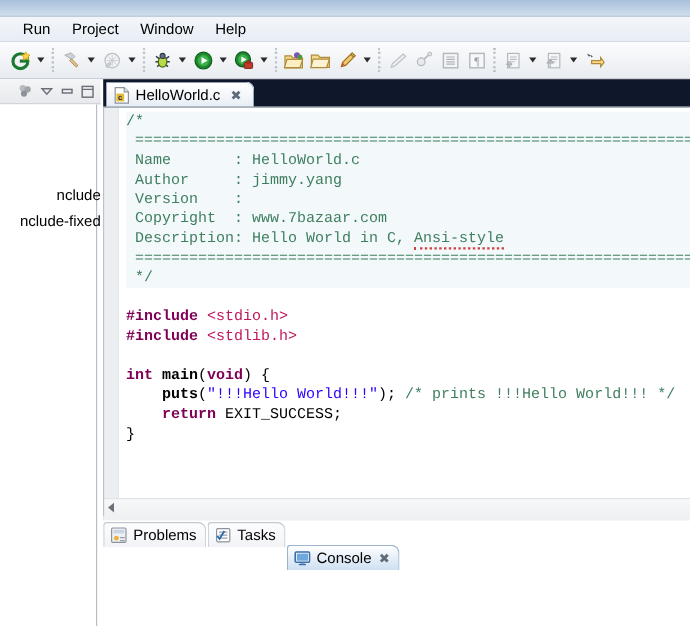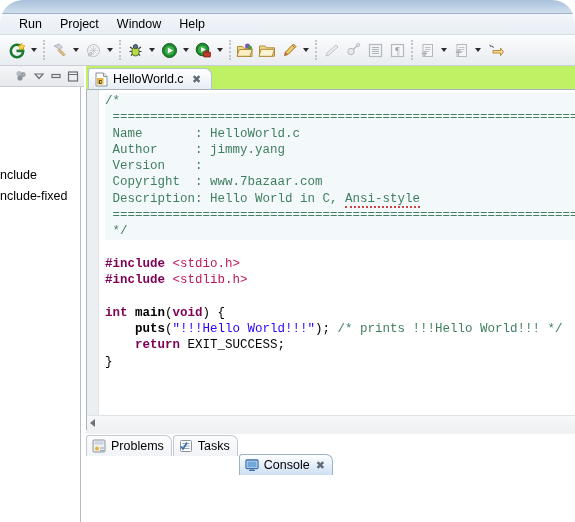--- a/index.html
+++ b/index.html
@@ -6,21 +6,21 @@
   * { box-sizing: border-box; }
   html, body {
     margin: 0; padding: 0;
     width: 575px; height: 522px;
     overflow: hidden;
     background: #ffffff;
     font-family: "Liberation Sans", sans-serif;
     font-size: 12px;
     color: #000;
   }
-  #app { position: relative; width: 575px; height: 522px; overflow: hidden; border-radius: 23px; }
+  #app { position: relative; width: 575px; height: 522px; overflow: hidden; }
 
   
   .titlebar {
     position: absolute; left: 0; top: 0; width: 575px; height: 14px;
     background: linear-gradient(to bottom, #a8c0da 0%, #b6cbe1 35%, #c4d6e8 70%, #cfdeed 100%);
     border-bottom: 1px solid #9fb4ca;
   }
 
   
   .menubar {
@@ -83,37 +83,37 @@
     border-bottom: 1px solid #c8ccd2;
     display: flex; align-items: center; justify-content: flex-end;
     padding-right: 3px;
   }
   .lv-ico { width: 17px; height: 16px; display:flex; align-items:center; justify-content:center; }
   .lv-body {
     position: absolute; left: 0; top: 21px; right: 3px; bottom: 0;
     background: #fff;
     border-right: 1px solid #b8bcc3;
   }
-  .lv-tree { position: absolute; left: 0; top: 78px; width: 84px; }
+  .lv-tree { position: absolute; left: 0; top: 66px; width: 84px; text-align: right; }
   .lv-row {
     height: 21px; line-height: 21px;
     font-size: 12.5px; color: #000;
     padding-left: 0px;
     white-space: nowrap;
     overflow: hidden;
   }
 
   
   .editor-area {
     position: absolute; left: 86px; top: 66px; right: 0; height: 367px;
     background: #fff;
   }
   .ed-tabstrip {
     position: absolute; left: 0; top: 0; right: 0; height: 23px;
-    background: #bef264;
+    background: #0f172a;
   }
   .ed-tab {
     position: absolute; left: 2px; top: 2px; height: 21px;
     display: flex; align-items: center;
     padding: 0 8px 0 6px;
     background: linear-gradient(to bottom, #ffffff 0%, #f2f5f9 60%, #e6edf5 100%);
     border: 1px solid #b4c2d2;
     border-bottom: none;
     border-radius: 3px 7px 0 0;
     font-size: 12.5px;

